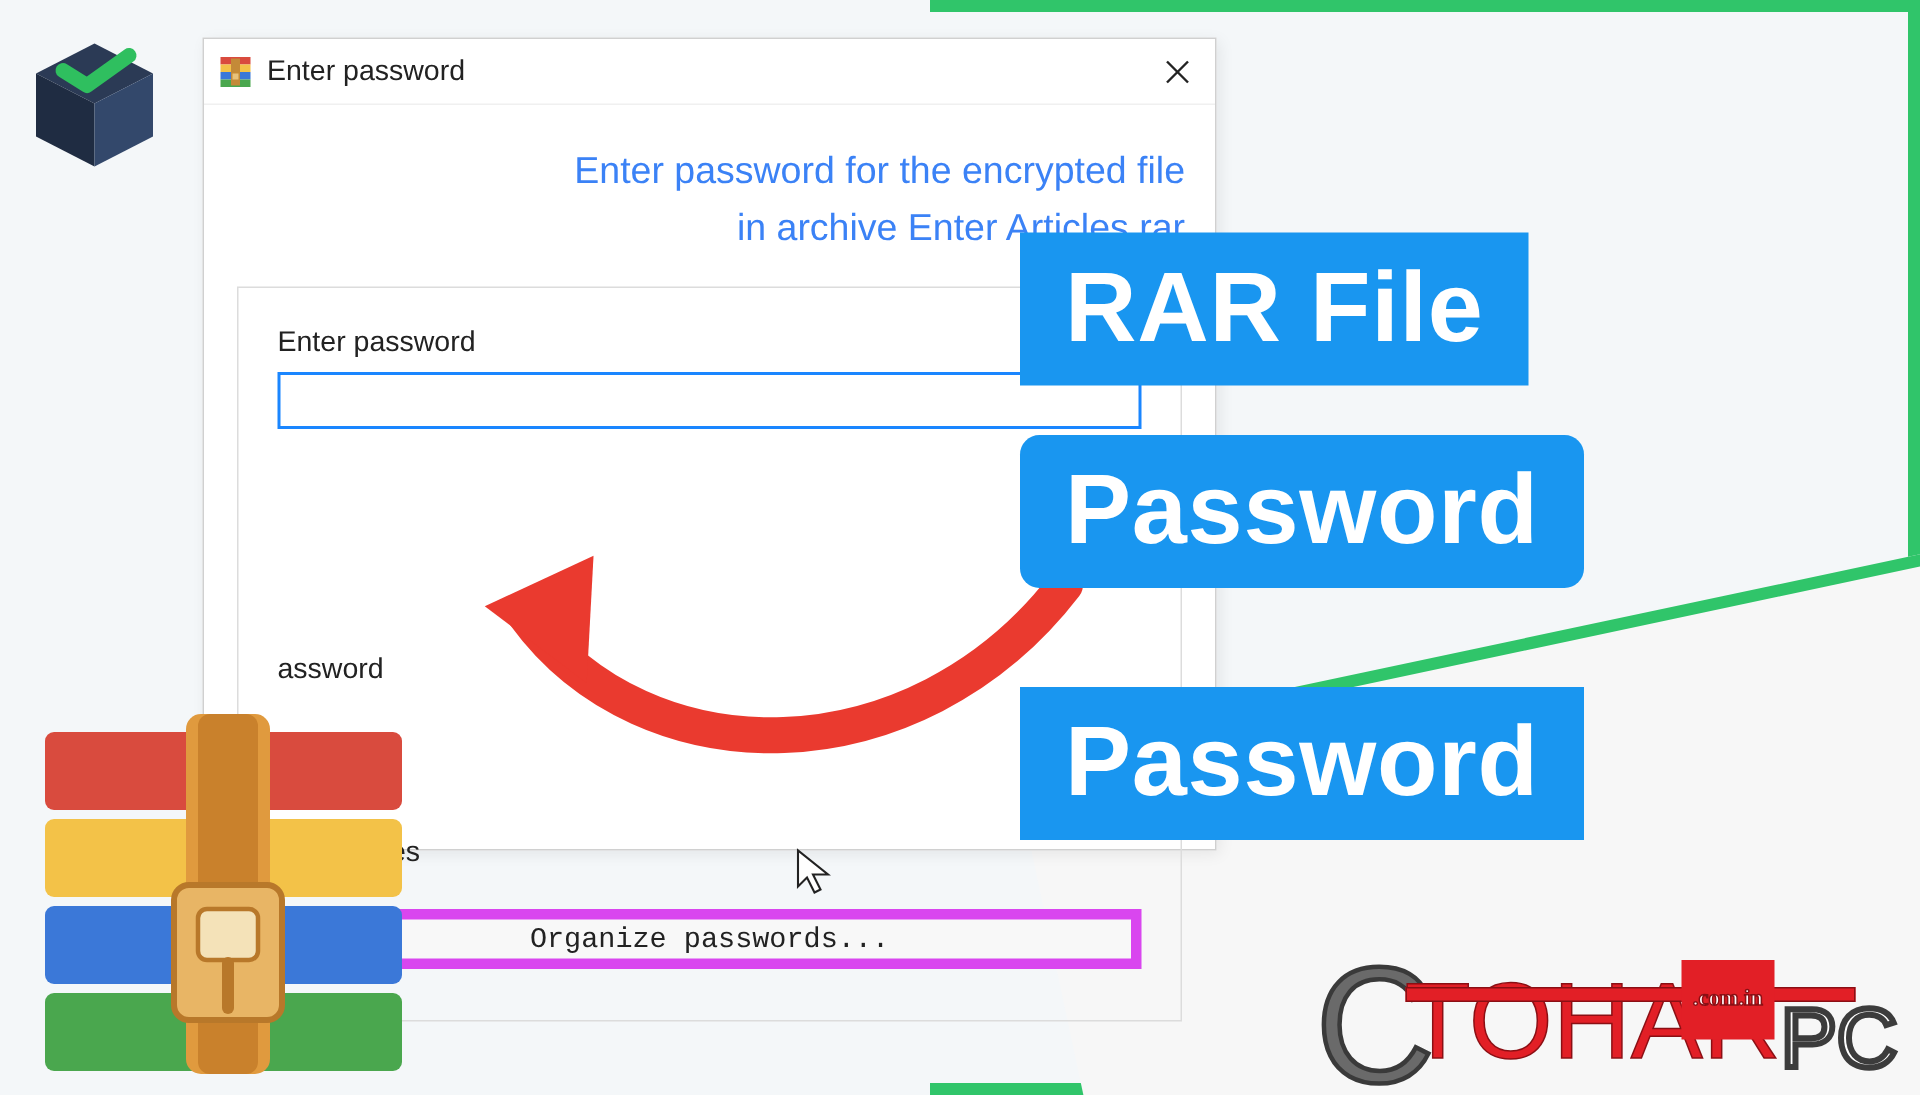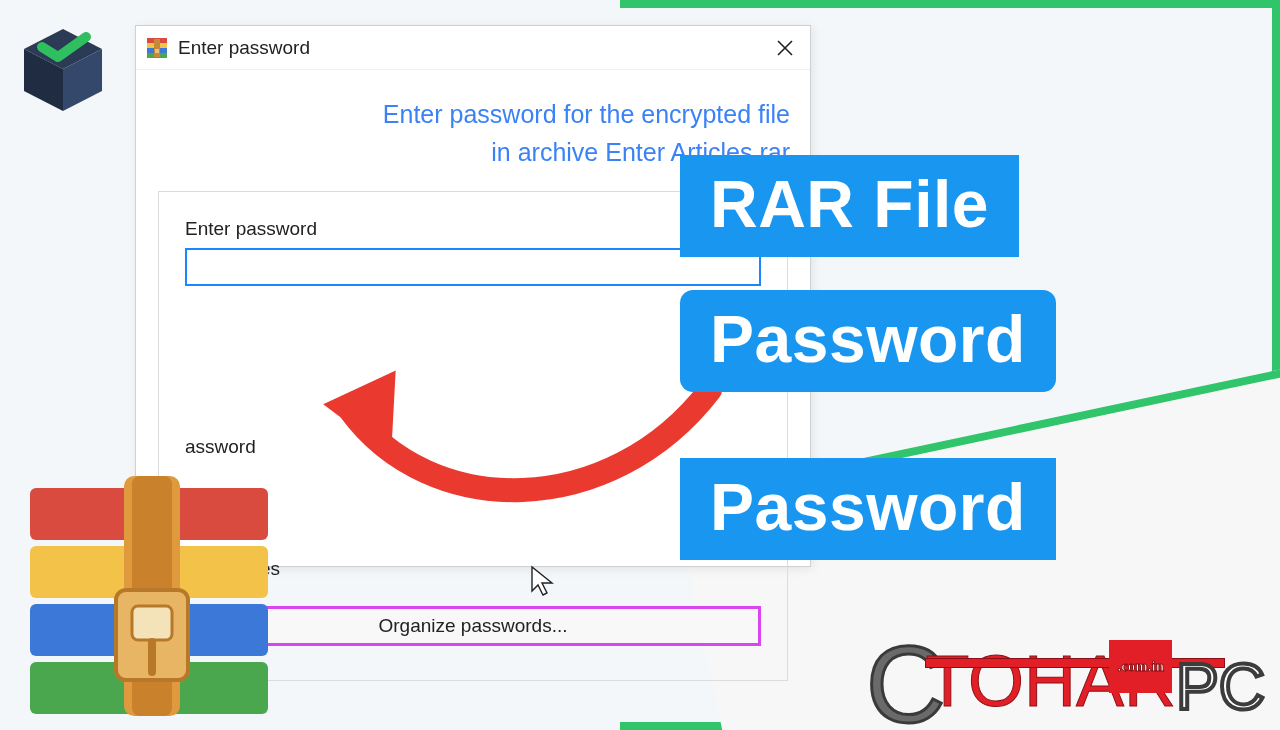--- a/index.html
+++ b/index.html
@@ -98,25 +98,26 @@
     align-items: center;
     margin-top: 150px;
     font-size: 19px;
     color: #222;
   }
   .chk-row2 { margin-top: 100px; }
   .organize-btn {
     margin-top: 26px;
     width: 100%;
     height: 40px;
-    border: 3px solid #d946ef;
+    border: 7px solid #d946ef;
     background: #f8f8f8;
     font-size: 19px;
     color: #222;
     cursor: pointer;
+    font-family: Liberation Mono, monospace;
   }
   .arrow-annot {
     position: absolute;
     left: 310px;
     top: 350px;
     pointer-events: none;
   }
   .cursor-ptr {
     position: absolute;
     left: 530px;
@@ -180,21 +181,21 @@
     right:4px; top:0px;
     background:#e21f26;
     color:#fff;
     font-family:Liberation Serif, serif;
     font-weight:700;
     font-size:15px;
     padding:18px 8px;
   }
   .brand-pc {
     font-family: Impact, "Arial Black", sans-serif;
-    font-size: 64px;
+    font-size: 56px;
     color: #fff;
     -webkit-text-stroke: 4px #3c3c3c;
     margin-left:-4px;
     position:relative;
     top:2px;
   }
 </style>
 </head>
 <body>
 

